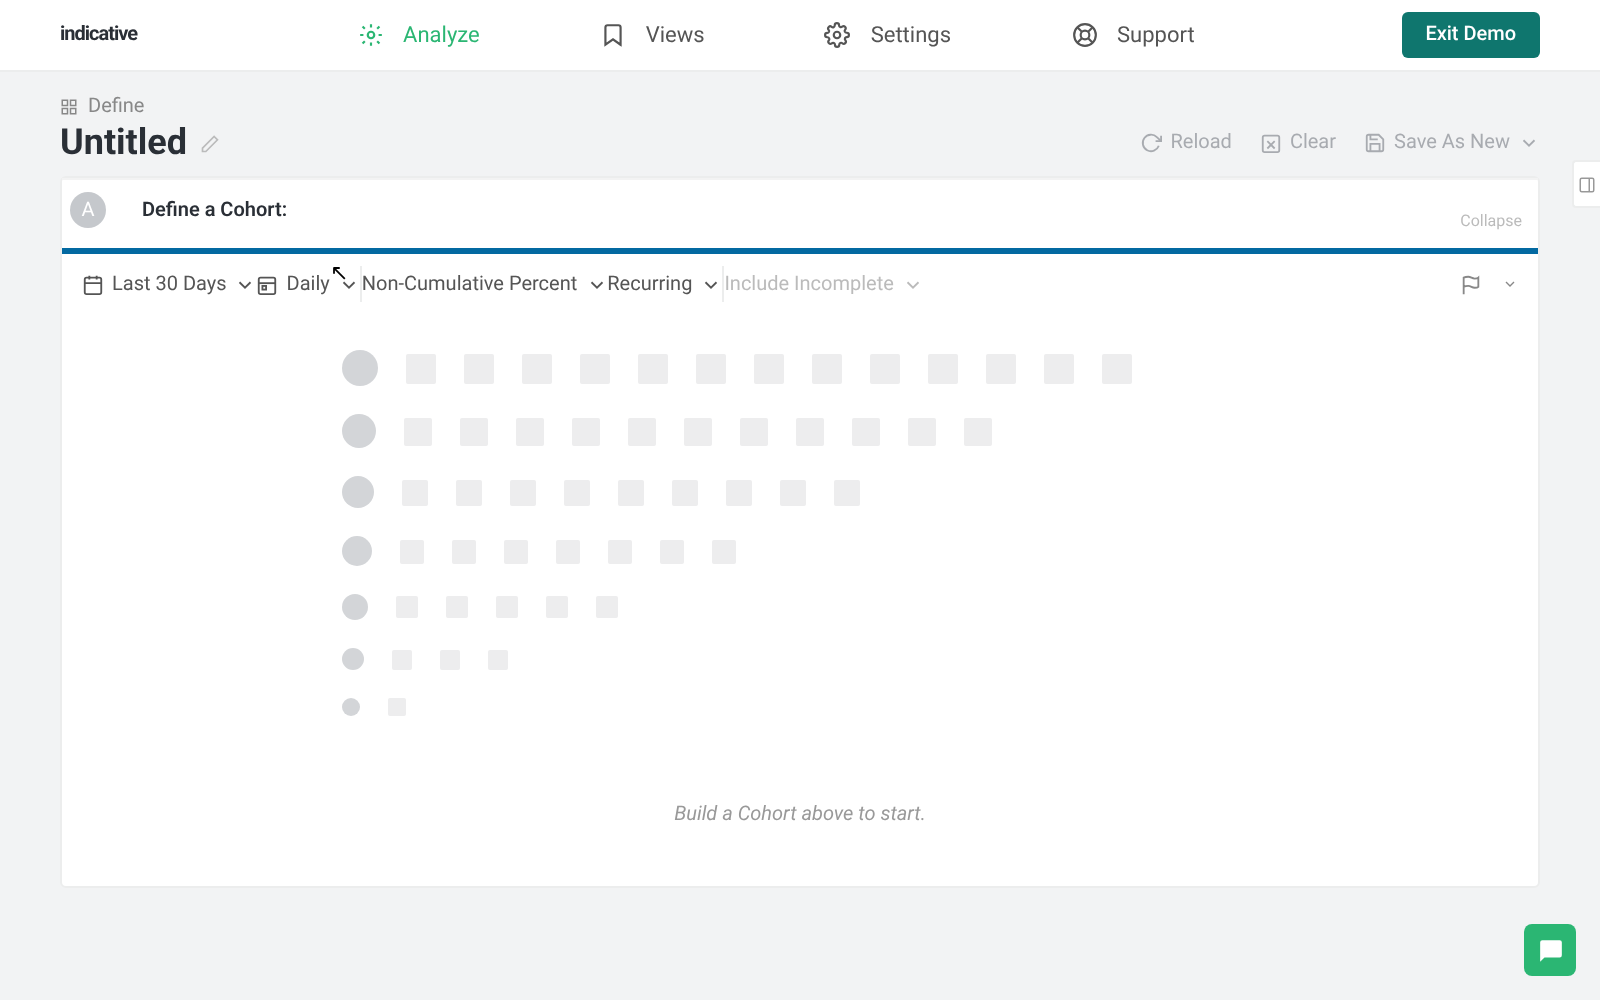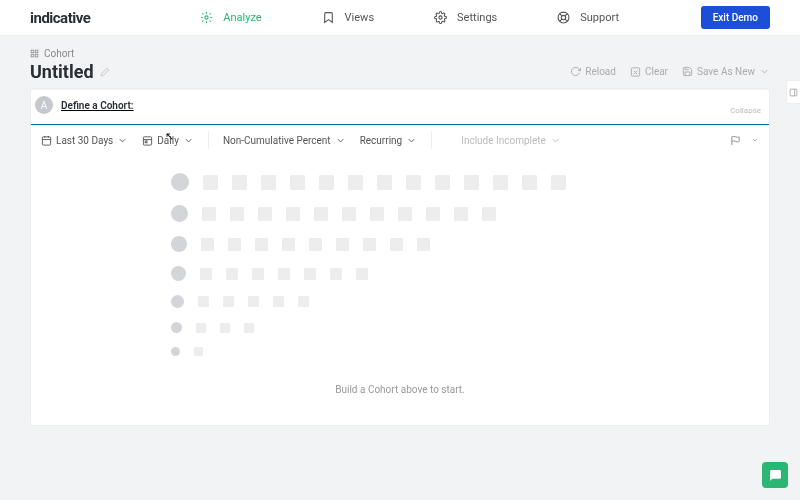--- a/index.html
+++ b/index.html
@@ -1,55 +1,55 @@
 <!DOCTYPE html>
 <html><head>
 <meta charset="utf-8">
 <style>
   * { box-sizing: border-box; margin: 0; padding: 0; font-family: -apple-system, BlinkMacSystemFont, "Segoe UI", Roboto, sans-serif; }
   body { width: 800px; height: 500px; background: #f2f3f4; overflow: hidden; position: relative; }
   .topbar { height: 36px; background: #fff; display: flex; align-items: center; padding: 0 30px; border-bottom: 1px solid #eceded; }
-  .logo { font-size: 15px; font-weight: 700; letter-spacing: -0.5px; color: #2a2f36; }
+  .logo { font-size: 10px; font-weight: 700; letter-spacing: -0.5px; color: #2a2f36; }
   .navs { display: flex; gap: 60px; margin-left: 110px; }
   .nav-item { display: flex; align-items: center; gap: 10px; font-size: 11px; color: #555; cursor: pointer; }
   .nav-item.active { color: #2bb673; }
   .nav-item svg { width: 13px; height: 13px; }
-  .exit-btn { margin-left: auto; background: #1d4ed8; color: #fff; font-size: 10px; font-weight: 500; padding: 6px 12px; border-radius: 3px; cursor: pointer; }
+  .exit-btn { margin-left: auto; background: #0f766e; color: #fff; font-size: 10px; font-weight: 500; padding: 6px 12px; border-radius: 3px; cursor: pointer; }
   .page { padding: 10px 30px; }
   .breadcrumb { display: flex; align-items: center; gap: 5px; font-size: 10px; color: #888; margin-top: 2px; }
   .breadcrumb svg { width: 9px; height: 9px; }
   .title-row { display: flex; align-items: center; margin-top: 2px; }
   .title { font-size: 18px; font-weight: 700; color: #2a2f36; }
   .edit-icon { margin-left: 6px; color: #bbb; cursor: pointer; }
   .edit-icon svg { width: 10px; height: 10px; }
   .actions { margin-left: auto; display: flex; gap: 14px; }
   .action { display: flex; align-items: center; gap: 4px; font-size: 10px; color: #a8abb0; cursor: pointer; }
   .action svg { width: 11px; height: 11px; }
   .panel { background: #fff; border: 1px solid #eceded; border-radius: 3px; margin-top: 6px; }
   .show-ret { font-size: 10px; color: #888; padding: 8px 10px; }
   .cohort-row { display: flex; align-items: center; padding: 6px 10px 10px 4px; position: relative; }
   .badge { width: 18px; height: 18px; border-radius: 50%; background: #c5c8cc; color: #fff; font-size: 10px; display: flex; align-items: center; justify-content: center; flex-shrink:0; }
-  .cohort-text { margin-left: 8px; text-decoration: underline; }
+  .cohort-text { margin-left: 18px; }
   .cohort-title { font-size: 10px; color: #2a2f36; font-weight: 600; }
   .cohort-sub { font-size: 10px; color: #666; margin-top: 1px; }
   .select-event { color: #bbb; text-decoration: underline; cursor: pointer; margin-left: 4px; }
   .plus { color: #bbb; }
   .collapse { position: absolute; right: 8px; top: 16px; font-size: 8px; color: #bbb; cursor: pointer; }
-  .filters { display: flex; align-items: center; border-top: 1px solid #0369a1; padding: 6px 10px; gap: 14px; }
+  .filters { display: flex; align-items: center; border-top: 3px solid #0369a1; padding: 6px 10px; }
   .filter { display: flex; align-items: center; gap: 4px; font-size: 10px; color: #555; cursor: pointer; }
-  .filter.muted { color: #bbb; margin-left: 15px; }
+  .filter.muted { color: #bbb; }
   .filter svg { width: 11px; height: 11px; }
   .chev { width: 8px; height: 8px; }
   .vsep { width: 1px; height: 18px; background: #eceded; }
   .right-filter { margin-left: auto; display: flex; gap: 10px; align-items: center; }
   .chart-area { padding: 18px 80px 10px 140px; }
   .chart-row { display: flex; align-items: center; gap: 14px; margin-bottom: 14px; }
   .dot { border-radius: 50%; background: #d3d5d8; flex-shrink: 0; }
   .sq { background: #ededee; flex-shrink: 0; border-radius: 1px; }
-  .empty-msg { text-align: center; font-size: 10px; color: #999; margin-top: 4px; }
+  .empty-msg { text-align: center; font-size: 10px; color: #999; margin-top: 20px; font-style: italic; }
   .side-tab { position: absolute; right: 0; top: 80px; width: 14px; height: 24px; background: #fff; border: 1px solid #eceded; border-right: none; border-radius: 2px 0 0 2px; display:flex; align-items:center; justify-content:center; cursor:pointer;}
   .side-tab svg { width:9px; height:9px; color:#999;}
   .chat-fab { position: absolute; right: 12px; bottom: 12px; width: 26px; height: 26px; background: #2bb673; border-radius: 4px; display:flex; align-items:center; justify-content:center; cursor:pointer;}
   .chat-fab svg { width:13px; height:13px; color:#fff;}
   .cursor { position:absolute; left:165px; top:130px; font-size:11px; color:#000; pointer-events:none;}
 </style>
 </head>
 <body>
 
 <div class="topbar">
@@ -88,21 +88,21 @@
 </div>
 
 <div class="page">
   <div class="breadcrumb">
     <svg viewBox="0 0 24 24" fill="none" stroke="currentColor" stroke-width="2">
         <rect x="3" y="3" width="7" height="7"></rect>
         <rect x="14" y="3" width="7" height="7"></rect>
         <rect x="3" y="14" width="7" height="7"></rect>
         <rect x="14" y="14" width="7" height="7"></rect>
       </svg>
-    <span>Cohort</span>
+    <span>Define</span>
   </div>
   <div class="title-row">
     <div class="title">Untitled</div>
     <span class="edit-icon">
       <svg viewBox="0 0 24 24" fill="none" stroke="currentColor" stroke-width="2">
           <path d="M17 3l4 4L7 21H3v-4z"></path>
         </svg>
     </span>
     <div class="actions">
       <div class="action">

